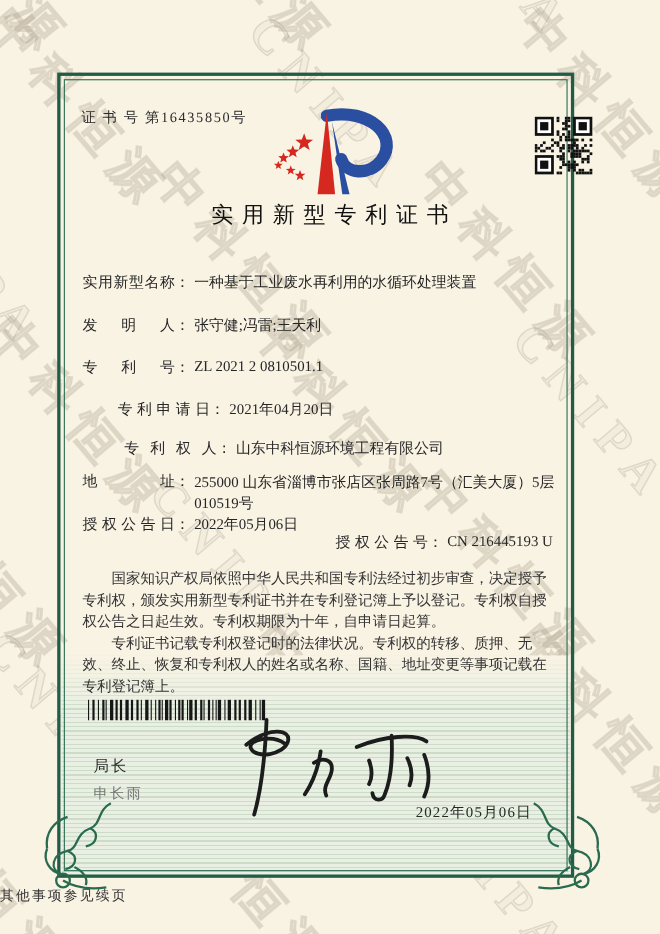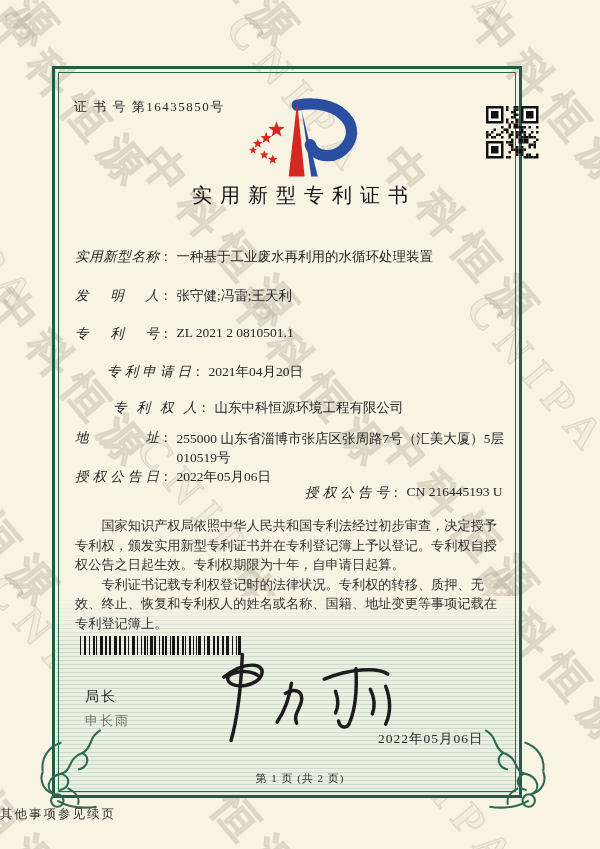--- a/index.html
+++ b/index.html
@@ -36,21 +36,21 @@
   
   .cert-no{position:absolute;left:74px;top:98px;z-index:5;font-size:13px;letter-spacing:1.5px;color:#2b2b2b;}
   .logo{position:absolute;left:224px;top:94px;z-index:5;}
   .qr{position:absolute;left:486px;top:106px;z-index:5;}
   .title{
     position:absolute;left:0;top:182px;width:600px;z-index:5;text-align:center;
     font-size:20px;font-weight:normal;letter-spacing:8px;text-indent:8px;color:#111;
   }
   
   .frow{position:absolute;left:75px;z-index:5;font-size:13.5px;color:#262626;}
-  .jlabel{display:inline-block;width:84px;text-align:justify;text-align-last:justify;vertical-align:top;font-style:italic;}
+  .jlabel{display:inline-block;width:84px;text-align:justify;text-align-last:justify;vertical-align:top;}
   .colon{display:inline-block;vertical-align:top;}
   .fval{display:inline-block;vertical-align:top;margin-left:4px;}
   .fval.wrap{width:350px;line-height:19px;}
   .grant2{position:absolute;left:230px;top:16px;white-space:nowrap;}
   
   .body-text{position:absolute;left:75px;top:516px;width:430px;z-index:5;font-size:13.2px;line-height:19.5px;color:#333;}
   .body-text p{margin:0;text-indent:2em;}
   
   .barcode{position:absolute;left:80px;top:636px;z-index:5;}
   .director-label{position:absolute;left:85px;top:688px;z-index:5;font-size:14px;color:#2b2b2b;letter-spacing:2px;}
@@ -345,16 +345,15 @@
       <path d="M136,30 C160,20 188,18 198,25"></path>
       <path d="M167,20 C168,40 166,60 161,72 C159,79 151,78 150,71"></path>
       <path d="M147,42 C150,50 150,57 147,63"></path>
       <path d="M181,40 C185,48 186,56 183,64"></path>
       <path d="M196,37 C201,50 201,63 196,74"></path>
     </g>
   </svg>
 
   <div class="issue-date">2022年05月06日</div>
 
-  <div class="page-info">第 1 页 (共 2 页)</div>
   <div class="cont-note">其他事项参见续页</div>
 
 </div>
 
 </body></html>

